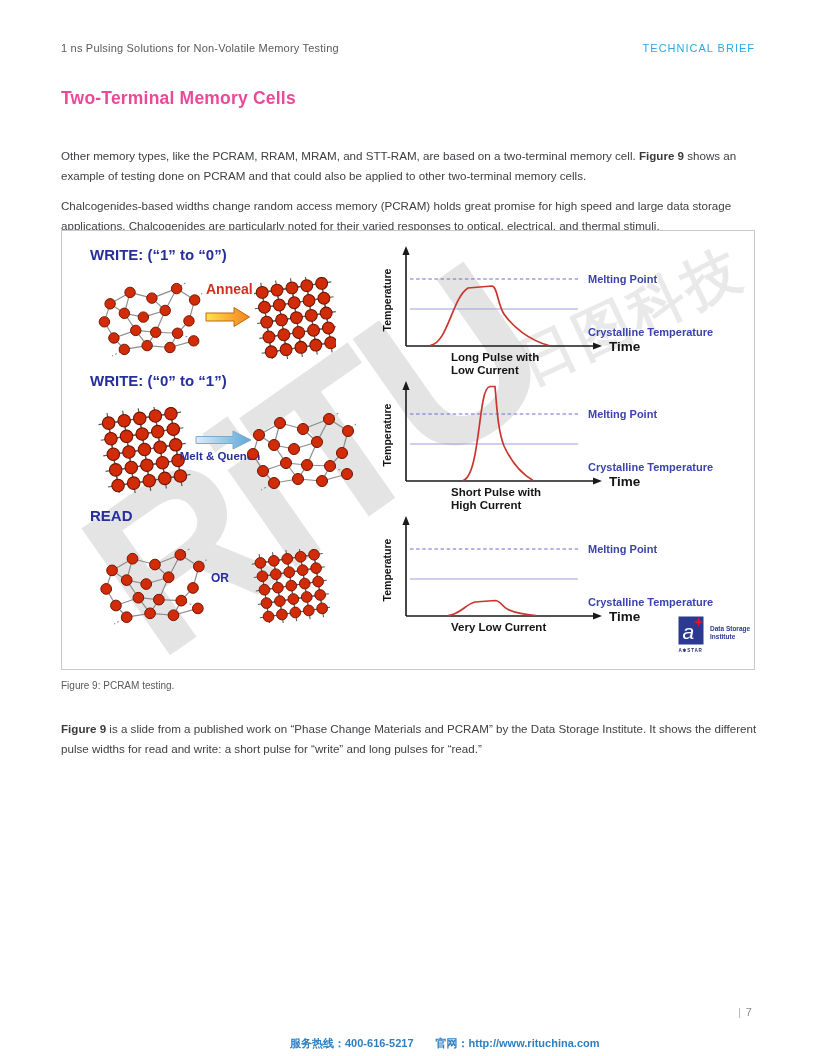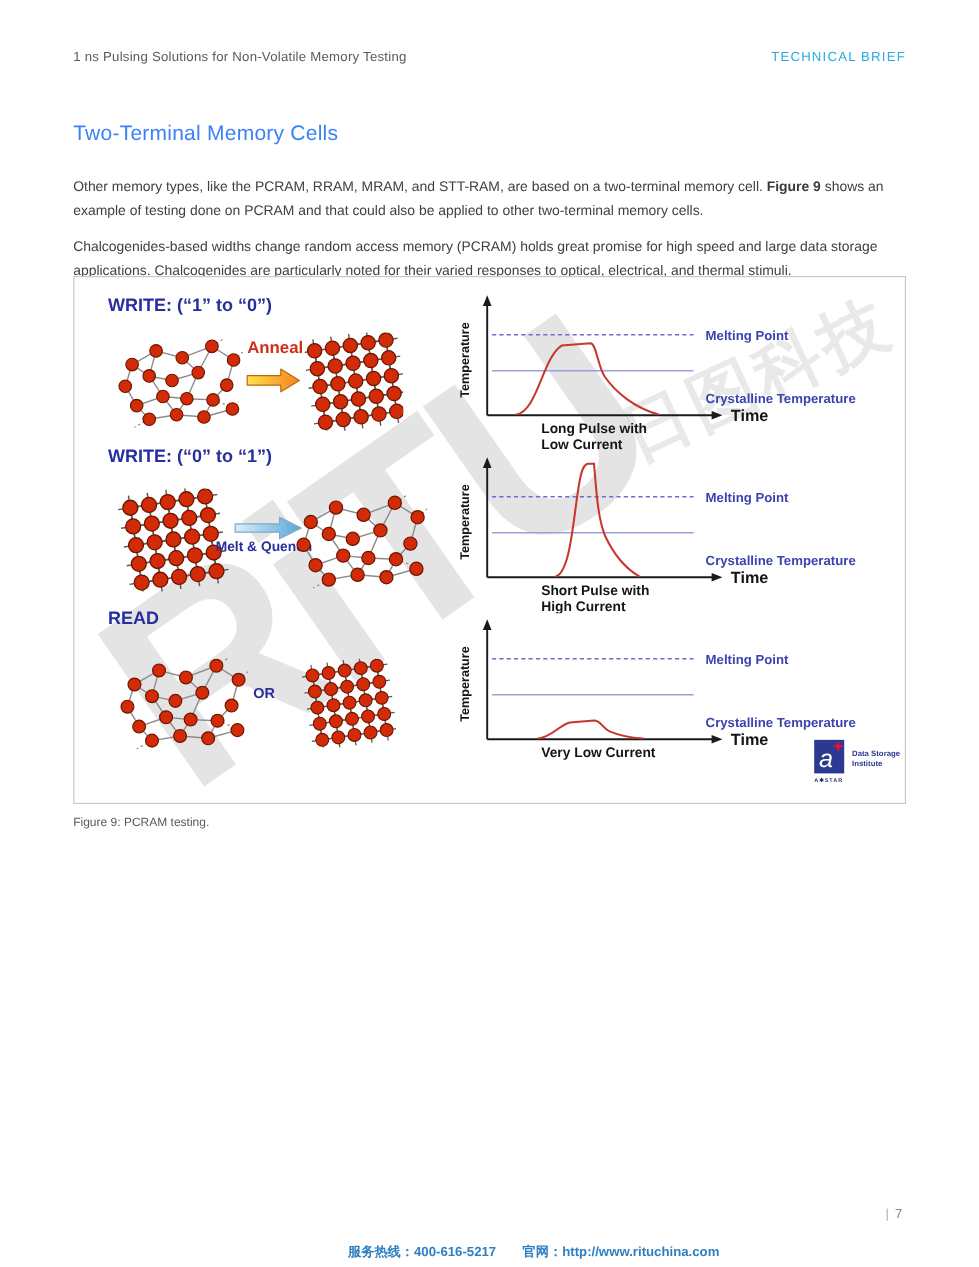--- a/index.html
+++ b/index.html
@@ -3,21 +3,21 @@
 <meta charset="utf-8">
 <style>
   html,body{margin:0;padding:0;background:#ffffff;}
   .page{position:relative;width:816px;height:1056px;background:#fff;overflow:hidden;
         font-family:"Liberation Sans",sans-serif;color:#3f4043;border-radius:15px;}
   
   .hdr{position:absolute;top:42px;left:61px;width:694px;display:flex;justify-content:space-between;align-items:baseline;}
   .hdr-title{font-size:11px;color:#595a5c;letter-spacing:.2px;}
   .hdr-brief{font-size:11px;color:#29abe2;letter-spacing:1px;}
   
-  .h1{position:absolute;top:101px;left:61px;font-size:17.5px;font-weight:400;color:#3b82f6;letter-spacing:.2px;}
+  .h1{position:absolute;top:88px;left:61px;font-size:17.5px;font-weight:700;color:#ec4899;letter-spacing:.2px;}
   .para{position:absolute;left:61px;width:698px;font-size:11.6px;line-height:20px;color:#3f4043;}
   .p1{top:134px;} .p2{top:184px;} .p3{top:707px;}
   .para strong{font-weight:700;color:#3a3a3c;}
   .figcap{position:absolute;top:680px;left:61px;font-size:10px;color:#58595b;text-align:center;}
   
   .fig{position:absolute;left:61px;top:230px;width:692px;height:438px;border:1px solid #c9c9c9;background:#fff;overflow:hidden;}
   .wm-latin{position:absolute;left:-130px;top:118px;width:760px;line-height:225px;font-size:225px;font-weight:800;
             letter-spacing:-10px;color:rgba(0,0,0,0.105);transform:rotate(-35deg);text-align:center;white-space:nowrap;}
   .wm-cn{position:absolute;left:369px;top:57px;width:400px;line-height:56px;font-size:56px;font-weight:700;
          letter-spacing:4px;color:rgba(0,0,0,0.085);transform:rotate(-25deg);text-align:center;white-space:nowrap;}
@@ -679,20 +679,21 @@
       </svg>
       <div class="logo-text">
         <div>Data Storage</div>
         <div>Institute</div>
       </div>
     </div>
   </div>
 
   <div class="figcap">Figure 9: PCRAM testing.</div>
 
+  <p class="para p3"><strong>Figure 9</strong><span> is a slide from a published work on “Phase Change Materials and PCRAM” by the Data Storage Institute. It shows the different pulse widths for read and write: a short pulse for “write” and long pulses for “read.”</span></p>
 
   <div class="footer">
     <span>服务热线：400-616-5217</span>
     <a href="#">官网：http://www.rituchina.com</a>
   </div>
   <div class="pagenum"><span class="bar">|</span><span>7</span></div>
 
 </div>
 
 </body></html>

